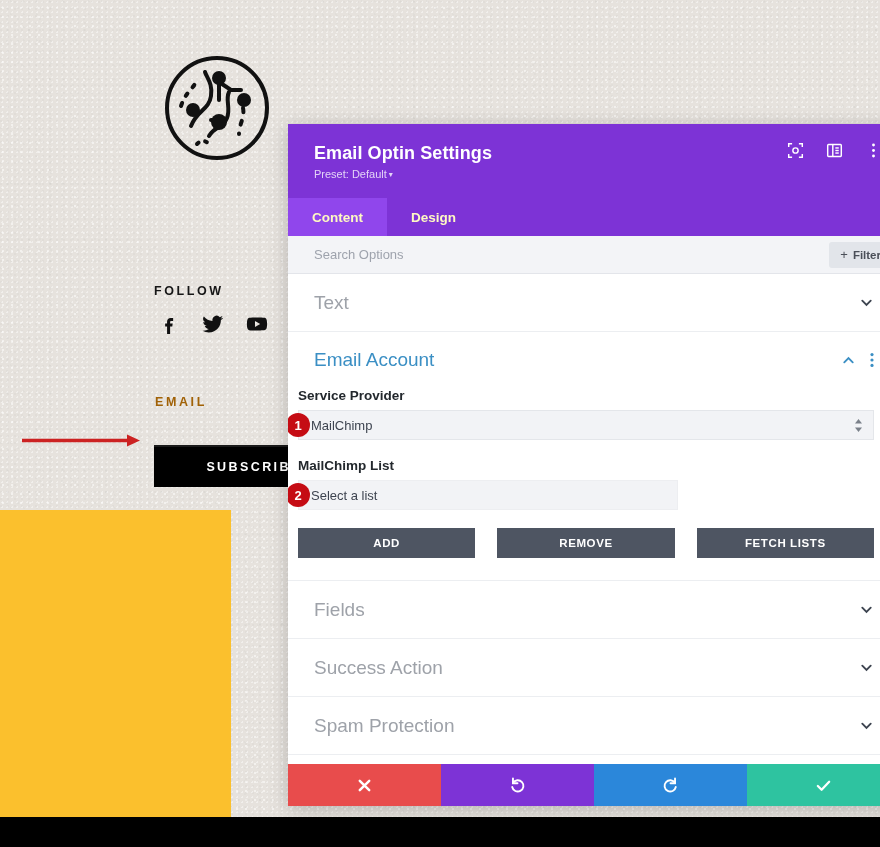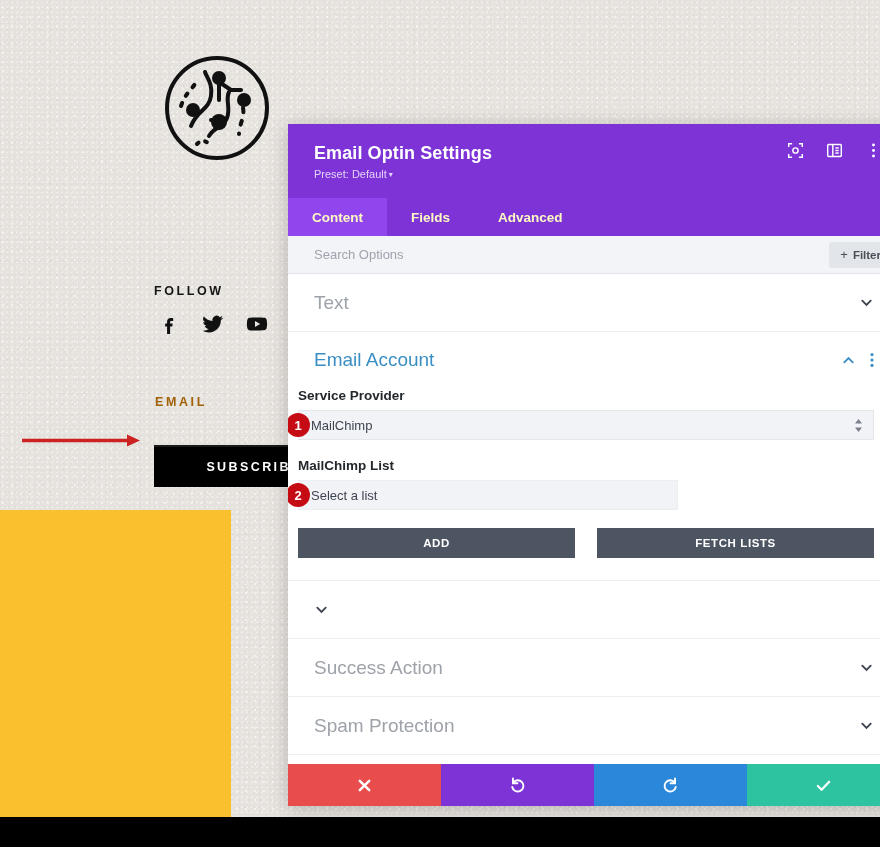--- a/index.html
+++ b/index.html
@@ -290,22 +290,21 @@
           <circle cx="10" cy="3.5" r="1.7"></circle>
             <circle cx="10" cy="10" r="1.7"></circle>
             <circle cx="10" cy="16.5" r="1.7"></circle>
         </svg>
       </span>
     </div>
   </div>
 
   <div class="tab-bar">
     <div class="tab active">Content</div>
-    <div class="tab">Fields</div>
-    <div class="tab">Advanced</div>
+    <div class="tab">Design</div>
   </div>
 
   <div class="search-bar">
     <input class="search-input" type="text" placeholder="Search Options" style="">
     <button class="filter-btn">
       <span class="filter-plus">+</span>
       <span>Filter</span>
     </button>
   </div>
 
@@ -356,27 +355,29 @@
         <div class="field-group">
           <div class="field-label">MailChimp List</div>
           <div class="select-field narrow">
             <span class="badge">2</span>
             <span>Select a list</span>
           </div>
         </div>
 
         <div class="btn-row">
           <button class="gray-btn">ADD</button>
+          <button class="gray-btn">REMOVE</button>
           <button class="gray-btn">FETCH LISTS</button>
         </div>
 
       </div>
     </div>
 
     <div class="accordion-row">
+      <span class="accordion-title">Fields</span>
       <span class="chev">
         <svg viewBox="0 0 16 16" width="15" height="15" fill="none" stroke="currentColor" stroke-width="2" stroke-linecap="round">
             <path d="M3.5 6 L8 10.5 L12.5 6"></path>
           </svg>
       </span>
     </div>
 
     <div class="accordion-row">
       <span class="accordion-title">Success Action</span>
       <span class="chev">

